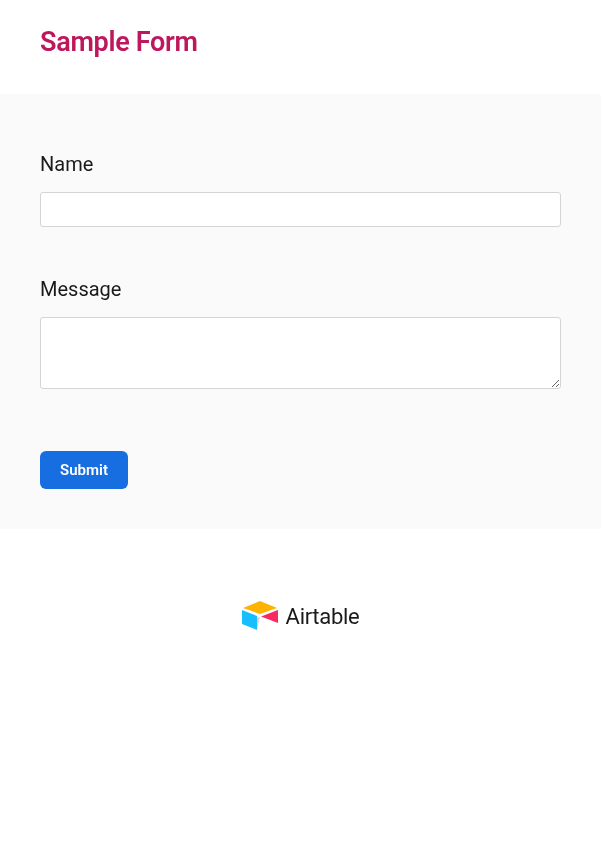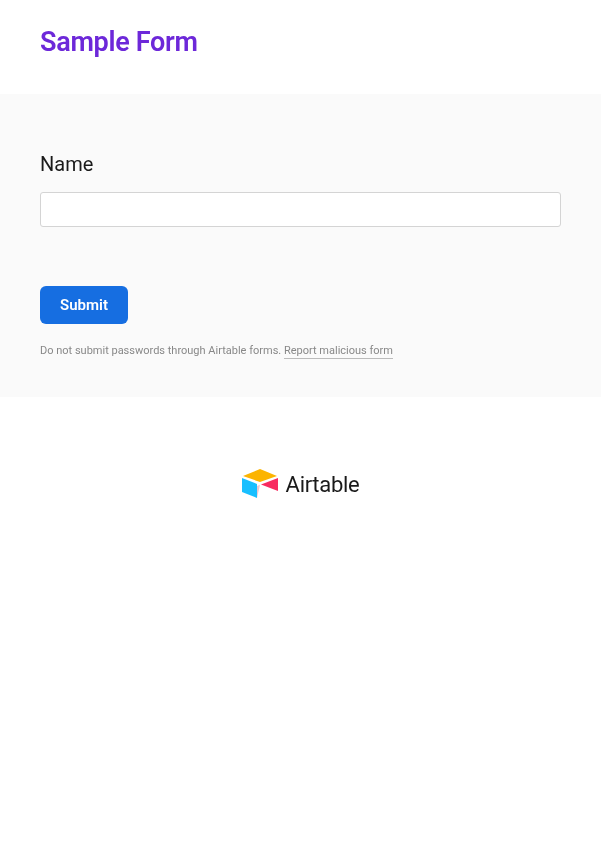--- a/index.html
+++ b/index.html
@@ -13,21 +13,21 @@
       width: 601px;
       height: 855px;
     }
     .header-section {
       background: #ffffff;
       padding: 26px 40px 36px 40px;
     }
     .form-title {
       font-size: 27px;
       font-weight: 600;
-      color: #6d28d9;
+      color: #be185d;
       letter-spacing: -0.3px;
     }
     .form-body {
       background: #fafafa;
       padding: 58px 40px 40px 40px;
     }
     .field-group {
       margin-bottom: 50px;
     }
     .field-group:last-of-type {
@@ -64,21 +64,20 @@
     .submit-btn {
       background: #166ee1;
       color: #ffffff;
       border: none;
       border-radius: 6px;
       padding: 10px 20px;
       font-size: 15px;
       font-weight: 600;
       cursor: pointer;
       font-family: inherit;
-      margin-top: 9px;
     }
     .disclaimer {
       margin-top: 20px;
       font-size: 11px;
       color: #888888;
     }
     .disclaimer-link {
       color: #888888;
       text-decoration: none;
       border-bottom: 1px solid #bbbbbb;
@@ -116,26 +115,27 @@
   <h1 class="form-title">Sample Form</h1>
 </div>
 
 <div class="form-body">
   <div class="field-group">
     <label class="field-label">Name</label>
     <input type="text" class="text-input" value="" style="">
   </div>
 
 
+  <div class="field-group">
+    <label class="field-label">Message</label>
+    <textarea class="textarea-input" style=""></textarea>
+  </div>
 
   <button class="submit-btn">Submit</button>
 
-  <div class="disclaimer">
-    <span>Do not submit passwords through Airtable forms. </span><a class="disclaimer-link">Report malicious form</a>
-  </div>
 </div>
 
 <div class="footer-section">
   <div class="logo-wrap">
     <div class="logo-icon">
       <svg width="36" height="30" viewBox="0 0 36 30">
         <polygon points="18,0 35,7 18,13 1,7" fill="#FCB400"></polygon>
         <polygon points="0,9 15,15 15,29 0,23" fill="#18BFFF"></polygon>
         <polygon points="36,9 19,15.5 36,22" fill="#F82B60"></polygon>
         <polygon points="18,15.8 15,17 15,29 18,15.8" fill="#BA1E45" opacity="0.25"></polygon>

